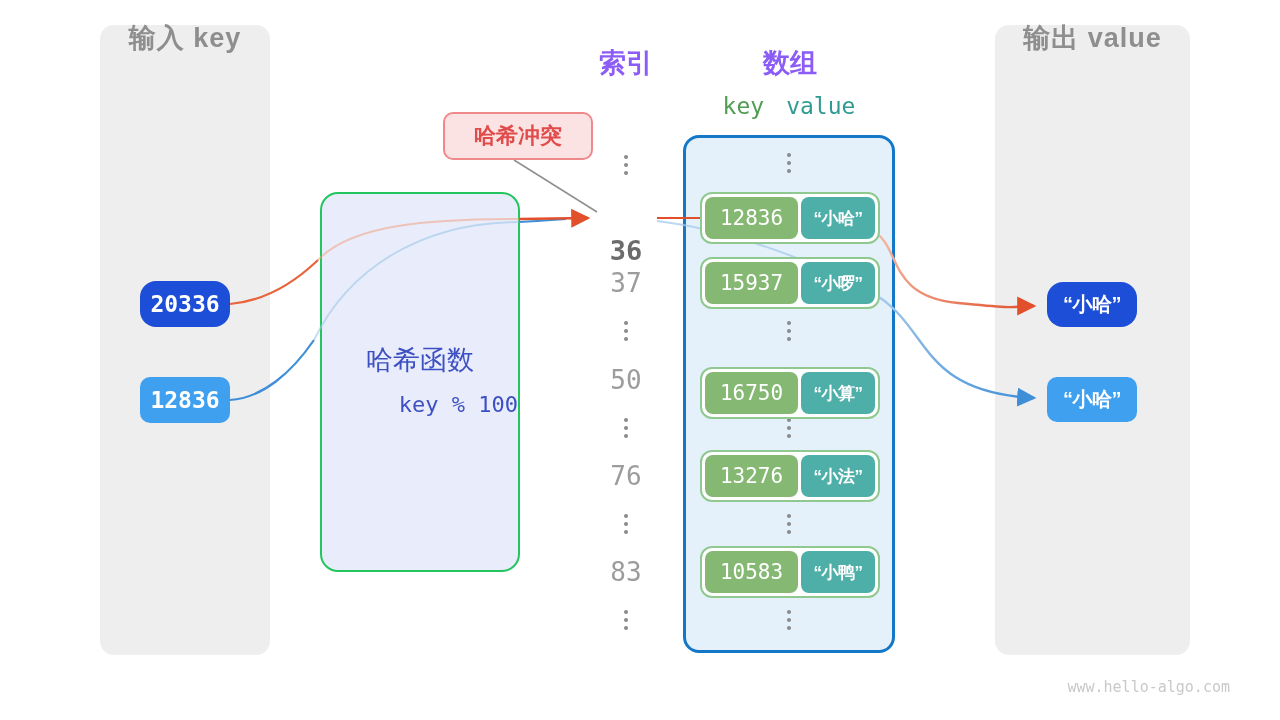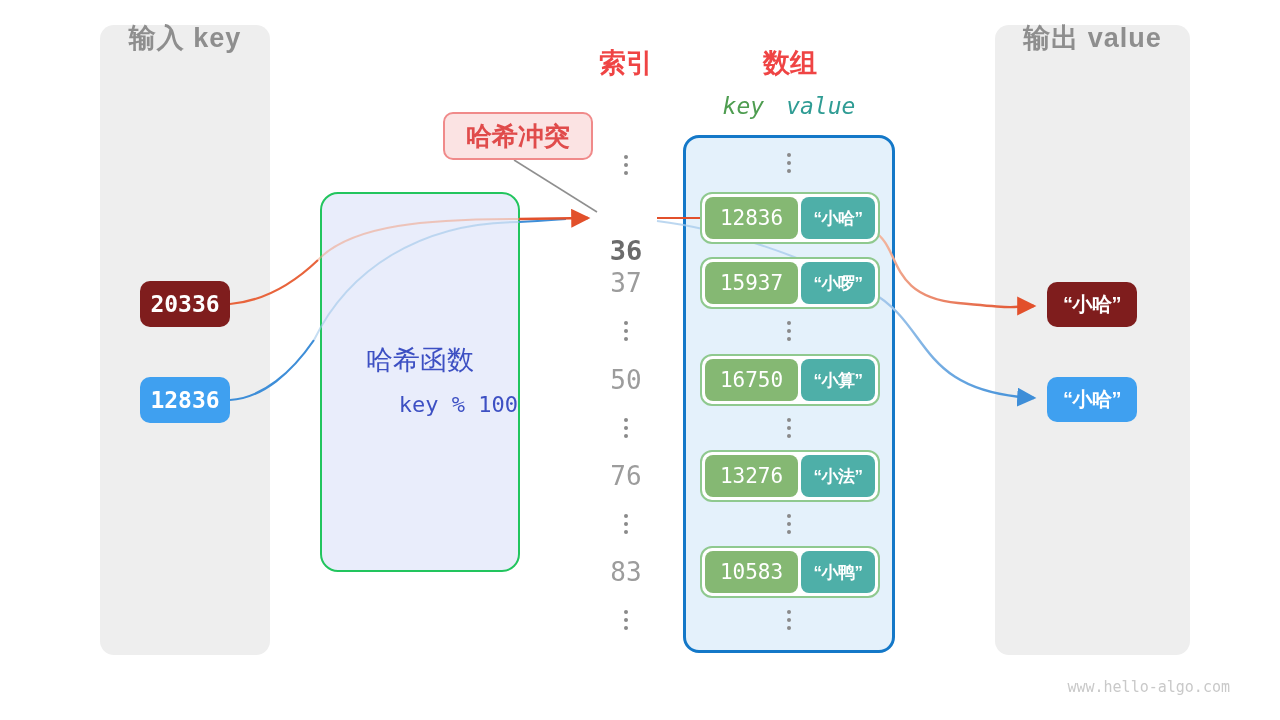--- a/index.html
+++ b/index.html
@@ -4,45 +4,45 @@
 <style>
   html,body{margin:0;padding:0;background:#fff;}
   #canvas{position:relative;width:1280px;height:720px;background:#ffffff;overflow:hidden;
           font-family:"Liberation Sans",sans-serif;}
 
   .panel{position:absolute;background:#EEEEEE;border-radius:14px;z-index:0;}
   .panel-title{position:absolute;top:20px;left:0;width:100%;text-align:center;
                font-weight:bold;font-size:27px;color:#8E8E8E;letter-spacing:1px;z-index:3;}
 
   .colhead{position:absolute;transform:translateX(-50%);font-weight:bold;font-size:27px;
-           color:#ef4444;z-index:3;white-space:nowrap;}
+           color:#8b5cf6;z-index:3;white-space:nowrap;}
 
   .kv-head{position:absolute;transform:translateX(-50%);display:flex;gap:22px;z-index:3;
-           font-family:"DejaVu Sans Mono",monospace;font-size:23px;font-weight:500;font-style:italic;}
+           font-family:"DejaVu Sans Mono",monospace;font-size:23px;font-weight:500;}
   .kv-head .k{color:#4E9D50;}
   .kv-head .v{color:#2F9C94;}
 
   .chip{position:absolute;display:flex;align-items:center;justify-content:center;
         border-radius:10px;color:#fff;z-index:3;white-space:nowrap;}
   .chip.mono{font-family:"DejaVu Sans Mono",monospace;font-size:23px;font-weight:600;}
   .chip.cjk{font-size:19px;font-weight:700;letter-spacing:-0.5px;}
-  .bg-orange{background:#7f1d1d;}
+  .bg-orange{background:#1d4ed8;border-radius:16px;}
   .bg-blue{background:#3FA0F0;}
 
   .hashbox{position:absolute;left:320px;top:192px;width:200px;height:380px;z-index:1;
            background:#E9EDFB;border:2px solid #22c55e;border-radius:18px;box-sizing:border-box;}
   .hash-title{position:absolute;top:148px;width:100%;text-align:center;font-size:27px;
               font-weight:500;color:#3D50C3;}
   .hash-formula{position:absolute;top:198px;width:100%;text-align:right;
                 font-family:"DejaVu Sans Mono",monospace;font-size:22px;color:#3D50C3;}
 
   .collision{position:absolute;left:443px;top:112px;width:150px;height:48px;z-index:3;
              background:#FBE3E3;border:2px solid #F08A8A;border-radius:10px;box-sizing:border-box;
              display:flex;align-items:center;justify-content:center;
-             color:#E04B4B;font-weight:bold;font-size:26px;}
+             color:#E04B4B;font-weight:bold;font-size:22px;}
 
   .idx{position:absolute;transform:translate(-50%,-50%);z-index:3;
        font-family:"DejaVu Sans Mono",monospace;font-size:26px;color:#9C9C9C;}
   .idx.hl{font-weight:bold;color:#6B6B6B;font-size:27px;}
 
   .vdots{position:absolute;transform:translate(-50%,-50%);display:flex;flex-direction:column;
          gap:4px;z-index:3;}
   .vdots i{width:4px;height:4px;border-radius:50%;background:#8A8A8A;display:block;}
 
   .array-box{position:absolute;left:683px;top:135px;width:212px;height:518px;z-index:1;
@@ -181,21 +181,21 @@
     </div>
 
   <div class="row" style="top:192px;">
     <div class="cell key">12836</div>
     <div class="cell val">“小哈”</div>
   </div>
   <div class="row" style="top:257px;">
     <div class="cell key">15937</div>
     <div class="cell val">“小啰”</div>
   </div>
-  <div class="row" style="top:354px;">
+  <div class="row" style="top:367px;">
     <div class="cell key">16750</div>
     <div class="cell val">“小算”</div>
   </div>
   <div class="row" style="top:450px;">
     <div class="cell key">13276</div>
     <div class="cell val">“小法”</div>
   </div>
   <div class="row" style="top:546px;">
     <div class="cell key">10583</div>
     <div class="cell val">“小鸭”</div>

